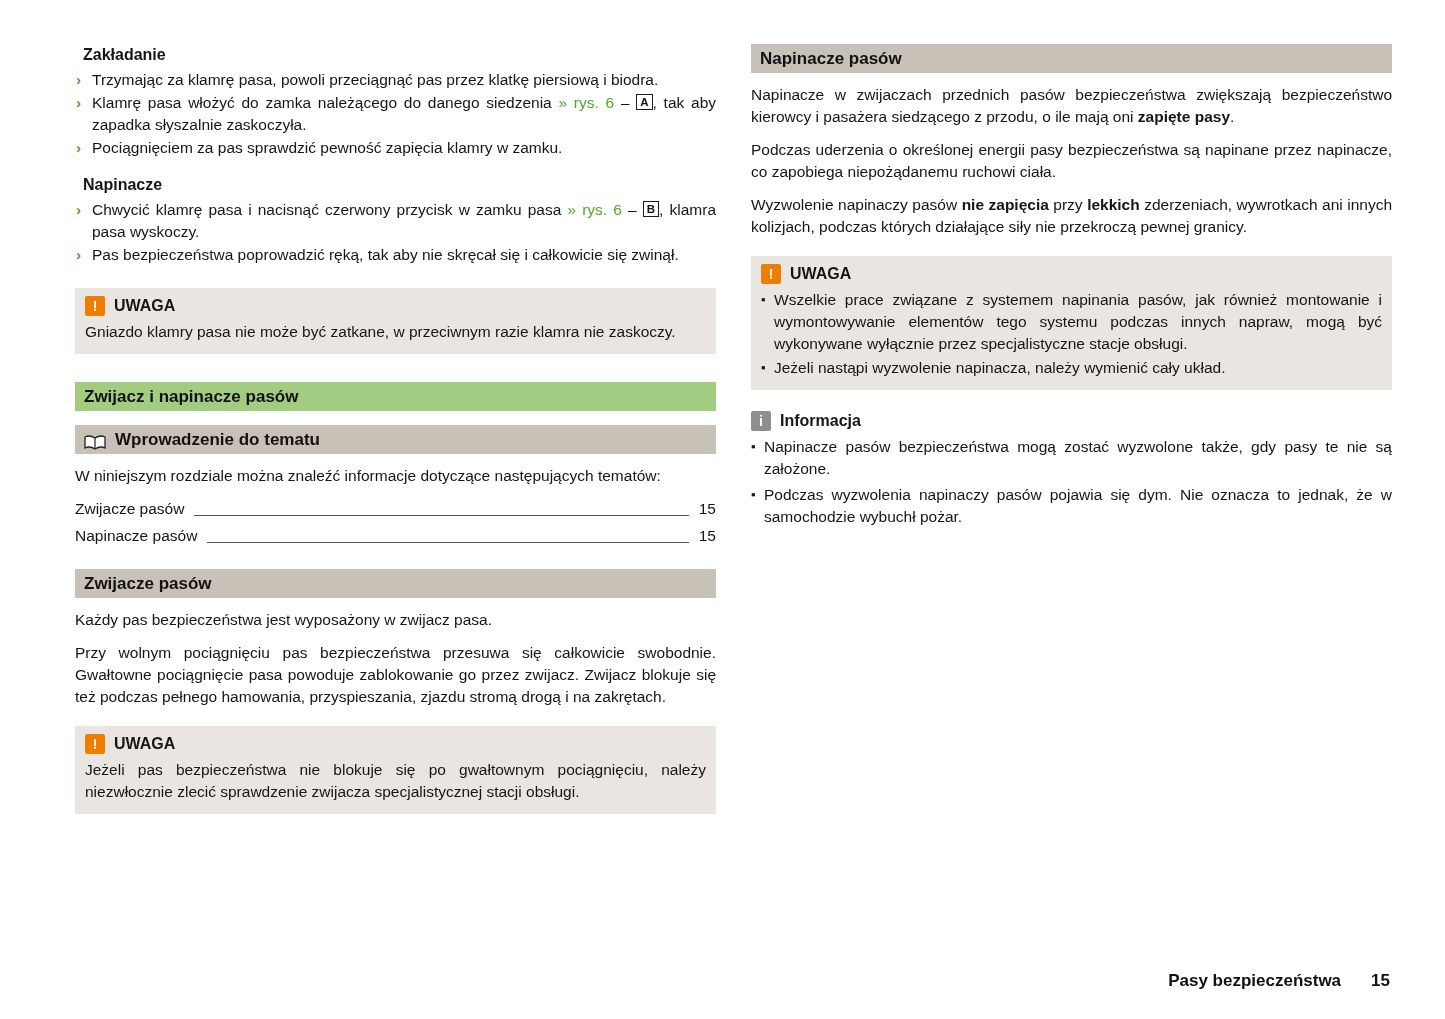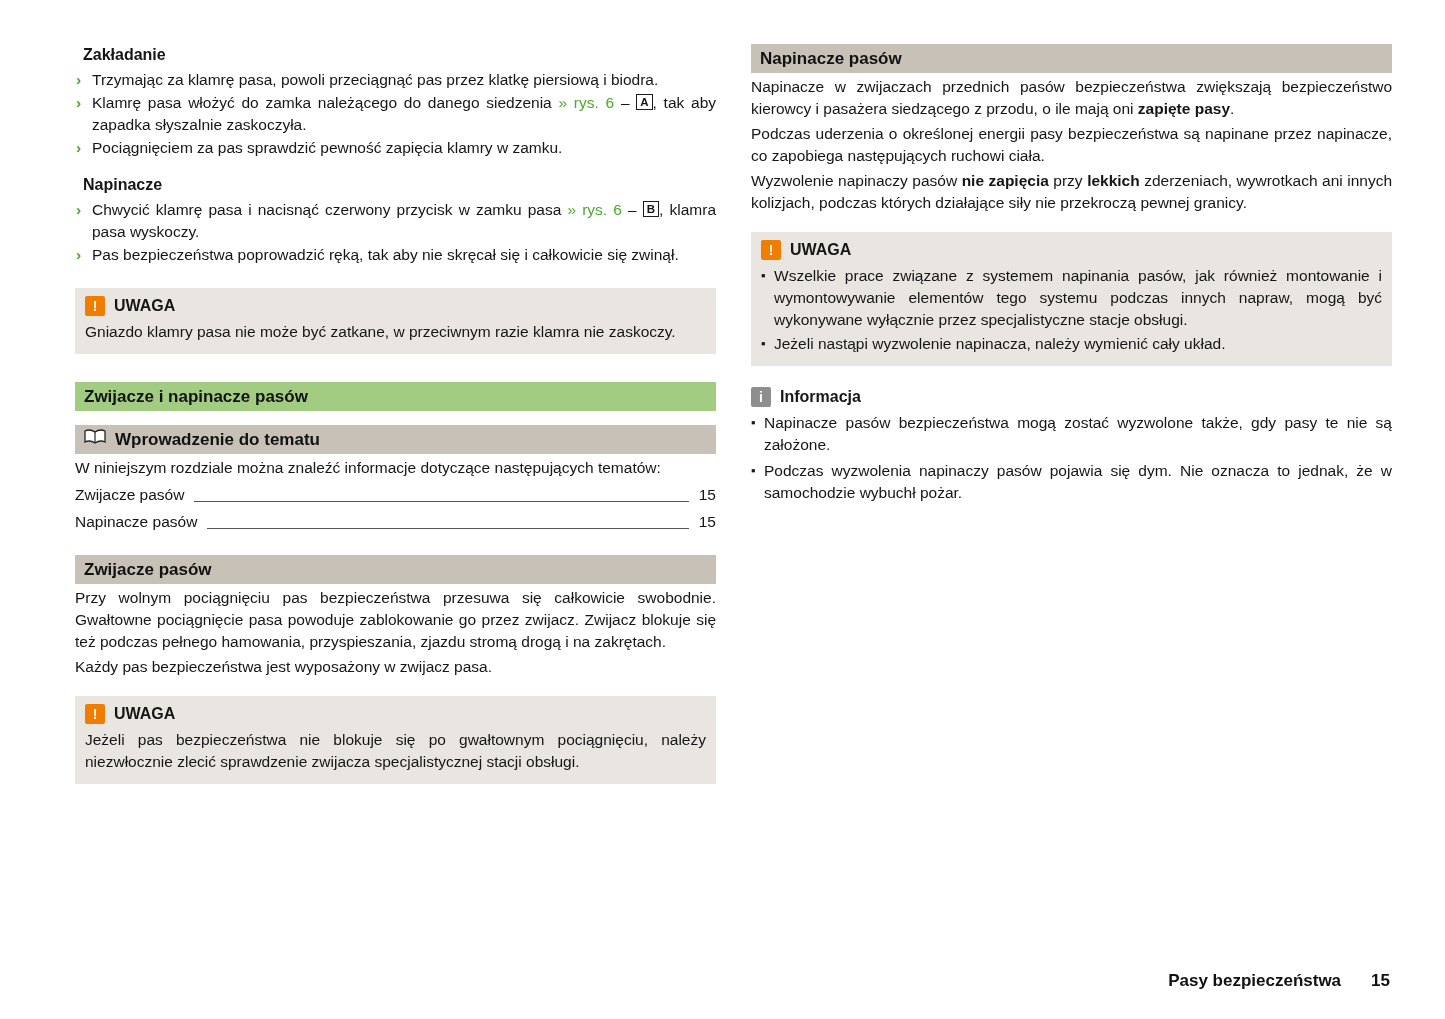--- a/index.html
+++ b/index.html
@@ -24,35 +24,35 @@
 
   .figref { color: #4ea82e; text-decoration: none; cursor: pointer; }
   .keybox {
     display: inline-block; border: 1px solid #1c1c1c; background: #fff;
     font-size: 11.5px; font-weight: bold; line-height: 14px; padding: 0 3px; vertical-align: 2px;
   }
 
   .bar { font-size: 17px; font-weight: bold; line-height: 21px; padding: 4px 9px 4px; color: #121212; }
   .bar-tan   { background: #c8c1b7; }
   .bar-green { background: #a2cc82; }
-  .bar-icon  { display: flex; align-items: flex-start; gap: 9px; }
+  .bar-icon  { display: flex; align-items: flex-end; gap: 9px; }
 
   .notice { background: #e9e6e2; }
   .notice-head { display: flex; align-items: center; gap: 9px; padding: 7px 10px 4px; font-weight: bold; font-size: 16px; }
   .notice-body { padding: 0 10px 11px; text-align: justify; }
   .icon-sq {
     width: 20px; height: 20px; border-radius: 2px; color: #fff; font-weight: bold; font-size: 14px;
     display: flex; align-items: center; justify-content: center; flex: 0 0 auto; line-height: 20px;
   }
   .icon-warn { background: #ee7d00; }
   .icon-info { background: #8e8e8e; }
 
   .info-head { display: flex; align-items: center; gap: 9px; font-weight: bold; font-size: 16px; }
 
-  .para { margin: 3px 0; text-align: justify; }
+  .para { margin: 11px 0; text-align: justify; }
 
   .tocrow { display: flex; margin: 5px 0; }
   .toclabel { white-space: nowrap; }
   .leader { flex: 1; border-bottom: 1px solid #555; margin: 0 10px 4px; align-self: flex-end; }
   .tocpage { white-space: nowrap; }
 
   .sqitem { position: relative; padding-left: 13px; text-align: justify; }
   .sq { position: absolute; left: 0; top: 0; font-size: 13px; }
 
   .mt2  { margin-top: 2px; }
@@ -106,21 +106,21 @@
     <div class="notice mt22">
       <div class="notice-head">
         <span class="icon-sq icon-warn">
             <span>!</span>
           </span>
         <span>UWAGA</span>
       </div>
       <div class="notice-body">Gniazdo klamry pasa nie może być zatkane, w przeciwnym razie klamra nie zaskoczy.</div>
     </div>
 
-    <div class="bar bar-green mt28">Zwijacze i napinacze pasów</div>
+    <div class="bar bar-green mt28">Zwijacz i napinacze pasów</div>
 
     <div class="bar bar-tan bar-icon mt14">
       <svg width="22" height="15" viewBox="0 0 22 15" aria-hidden="true">
         <path d="M1 2 C4 0.5, 8 1, 11 3 C14 1, 18 0.5, 21 2 L21 13 C18 11.5, 14 12, 11 14 C8 12, 4 11.5, 1 13 Z" fill="#ffffff" stroke="#222222" stroke-width="1.3"></path>
         <line x1="11" y1="3" x2="11" y2="14" stroke="#222222" stroke-width="1.2"></line>
       </svg>
       <span>Wprowadzenie do tematu</span>
     </div>
 
     <p class="para">W niniejszym rozdziale można znaleźć informacje dotyczące następujących tematów:</p>
@@ -130,42 +130,42 @@
       <span class="leader"></span>
       <span class="tocpage">15</span>
     </div>
     <div class="tocrow">
       <span class="toclabel">Napinacze pasów</span>
       <span class="leader"></span>
       <span class="tocpage">15</span>
     </div>
 
     <div class="bar bar-tan mt22">Zwijacze pasów</div>
+    <p class="para">Każdy pas bezpieczeństwa jest wyposażony w zwijacz pasa.</p>
     <p class="para">Przy wolnym pociągnięciu pas bezpieczeństwa przesuwa się całkowicie swobodnie. Gwałtowne pociągnięcie pasa powoduje zablokowanie go przez zwijacz. Zwijacz blokuje się też podczas pełnego hamowania, przyspieszania, zjazdu stromą drogą i na zakrętach.</p>
-    <p class="para">Każdy pas bezpieczeństwa jest wyposażony w zwijacz pasa.</p>
 
     <div class="notice mt18">
       <div class="notice-head">
         <span class="icon-sq icon-warn">
             <span>!</span>
           </span>
         <span>UWAGA</span>
       </div>
       <div class="notice-body">Jeżeli pas bezpieczeństwa nie blokuje się po gwałtownym pociągnięciu, należy niezwłocznie zlecić sprawdzenie zwijacza specjalistycznej stacji obsługi.</div>
     </div>
 
   </div>
 
   <div class="col col-right">
 
     <div class="bar bar-tan">Napinacze pasów</div>
 
     <p class="para"><span>Napinacze w zwijaczach przednich pasów bezpieczeństwa zwiększają bezpieczeństwo kierowcy i pasażera siedzącego z przodu, o ile mają oni </span><b>zapięte pasy</b><span>.</span></p>
 
-    <p class="para">Podczas uderzenia o określonej energii pasy bezpieczeństwa są napinane przez napinacze, co zapobiega następujących ruchowi ciała.</p>
+    <p class="para">Podczas uderzenia o określonej energii pasy bezpieczeństwa są napinane przez napinacze, co zapobiega niepożądanemu ruchowi ciała.</p>
 
     <p class="para"><span>Wyzwolenie napinaczy pasów </span><b>nie zapięcia</b><span> przy </span><b>lekkich</b><span> zderzeniach, wywrotkach ani innych kolizjach, podczas których działające siły nie przekroczą pewnej granicy.</span></p>
 
     <div class="notice mt18">
       <div class="notice-head">
         <span class="icon-sq icon-warn">
             <span>!</span>
           </span>
         <span>UWAGA</span>
       </div>

